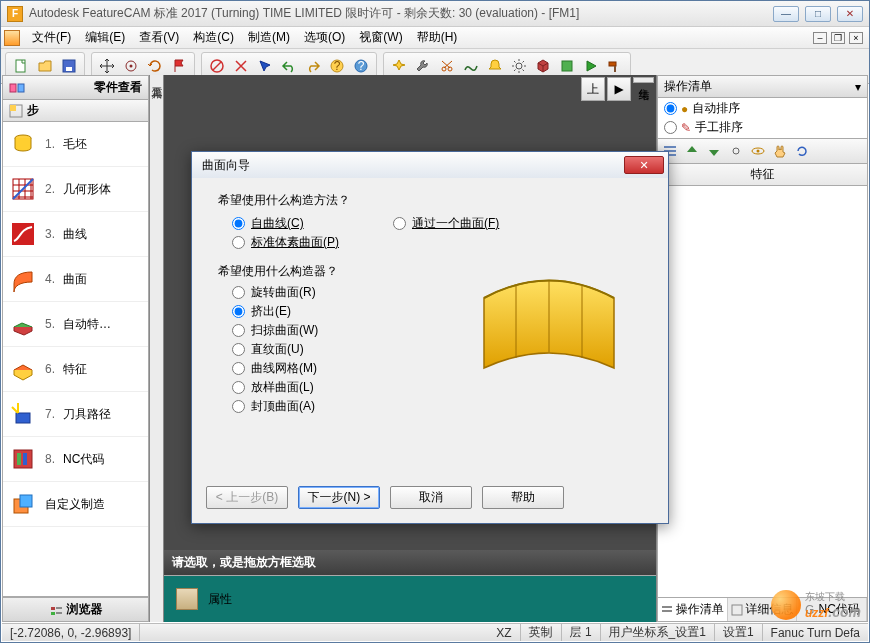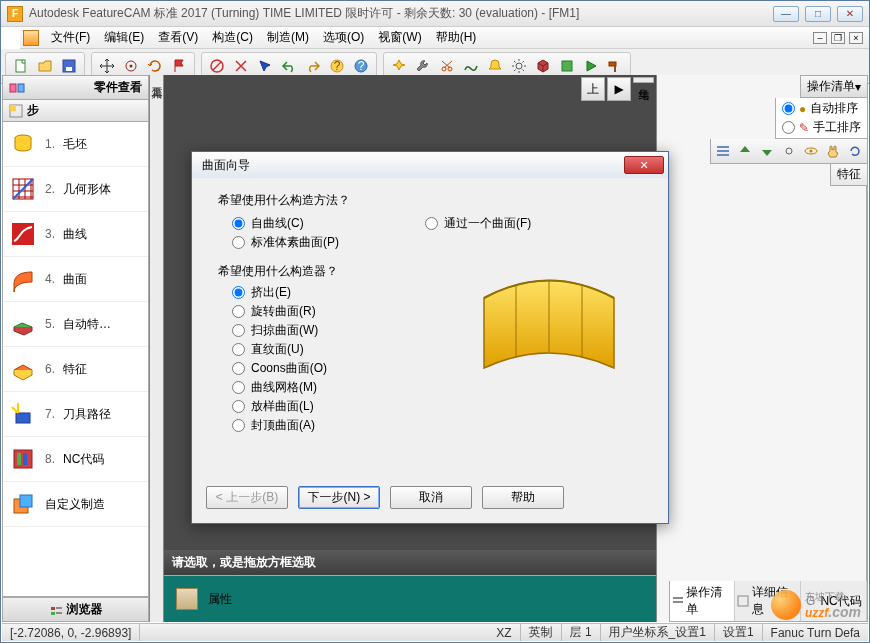--- a/index.html
+++ b/index.html
@@ -8,21 +8,21 @@
 
 .win-frame { position: absolute; inset: 0; border: 1px solid #5a7aa0; background: #fff; }
 .titlebar { height: 26px; background: linear-gradient(#f7f7f7,#e4e4e4); display: flex; align-items: center; padding: 0 6px; border-bottom: 1px solid #ccc; }
 .titlebar .app-icon { width: 16px; height: 16px; background: #f5a623; border: 1px solid #c07f12; margin-right: 6px; display:flex; align-items:center; justify-content:center; color:#fff; font-weight:bold; font-size:10px; }
 .titlebar .title { flex: 1; color: #555; }
 .win-btns { display: flex; gap: 6px; }
 .win-btn { width: 26px; height: 16px; border: 1px solid #8aa8c8; border-radius: 2px; background: linear-gradient(#f8fbff,#d6e4f2); display:flex; align-items:center; justify-content:center; color:#3a5b7d; font-size:10px; }
 .win-btn.close { color:#a03030; }
 
 
-.menubar { height: 22px; background: linear-gradient(#fdfdfd,#ececec); display: flex; align-items: center; padding: 0 3px; gap: 2px; border-bottom: 1px solid #d0d0d0; position:relative;margin-left:19px; }
+.menubar { height: 22px; background: linear-gradient(#fdfdfd,#ececec); display: flex; align-items: center; padding: 0 3px; gap: 2px; border-bottom: 1px solid #d0d0d0; position:relative; }
 .menubar .doc-icon { width:16px; height:16px; background: linear-gradient(#ffe0a0,#ff9c2a); border:1px solid #c07522; margin-right:4px; }
 .menu-item { padding: 2px 6px; color: #000; }
 .menubar .mdi-btns { position:absolute; right:6px; display:flex; gap:4px; }
 .menubar .mdi-btns span { width:14px; height:12px; border:1px solid #888; background:#f5f5f5; font-size:9px; display:flex; align-items:center; justify-content:center; }
 
 
 .toolbars { background:#f0f0f0; border-bottom:1px solid #b0b0b0; padding:3px 4px; display:flex; gap:6px; }
 .toolbar-group { display:flex; align-items:center; gap:2px; padding:2px 4px; border:1px solid #c8c8c8; border-radius:3px; background:linear-gradient(#fafafa,#e6e6e6); }
 .tbtn { width:22px; height:22px; display:flex; align-items:center; justify-content:center; border:1px solid transparent; border-radius:2px; }
 .tbtn svg { width:16px; height:16px; }
@@ -36,21 +36,21 @@
 .step-item { display:flex; align-items:center; gap:8px; padding:8px 6px; border-bottom:1px solid #eee; }
 .step-item .ico { width:28px; height:28px; display:flex; align-items:center; justify-content:center; }
 .step-item .num { color:#666; }
 .panel-footer { background:linear-gradient(#f0f0f0,#d8d8d8); border:1px solid #aaa; padding:3px 6px; font-weight:bold; text-align:right; display:flex; align-items:center; justify-content:center; gap:4px; }
 
 .mid-splitter { width:14px; background:#ececec; border-right:1px solid #888; display:flex; flex-direction:column; align-items:center; padding-top:4px; color:#333; }
 .mid-splitter div { writing-mode: vertical-rl; font-size:11px; }
 
 .center { flex:1; position:relative; background:#4a4a4a; }
 
-.right-panel { width:212px; background:#f5f5f5; border-left:1px solid #888; display:flex; flex-direction:column;align-items:flex-end; }
+.right-panel { width:212px; background:#f5f5f5; border-left:1px solid #888; display:flex; flex-direction:column; }
 .right-head { background:linear-gradient(#f8f8f8,#dcdcdc); border:1px solid #aaa; padding:2px 6px; display:flex; justify-content:space-between; align-items:center; }
 .right-opts { padding:2px 6px; display:flex; flex-direction:column; gap:2px; background:#fff; border:1px solid #aaa; border-top:none; }
 .right-opts label { display:flex; align-items:center; gap:4px; }
 .right-toolbar { background:linear-gradient(#fafafa,#e4e4e4); border:1px solid #aaa; border-top:none; padding:2px; display:flex; gap:2px; flex-wrap:wrap; }
 .right-toolbar .tbtn { width:20px; height:20px; }
 .right-colhead { background:linear-gradient(#f8f8f8,#e8e8e8); border:1px solid #aaa; border-top:none; padding:2px 6px; text-align:center; }
 .right-body { flex:1; background:#fff; border:1px solid #aaa; border-top:none; }
 .right-tabs { display:flex; border:1px solid #aaa; border-top:none; background:#ececec; }
 .right-tab { flex:1; padding:3px 2px; border-right:1px solid #ccc; display:flex; align-items:center; gap:3px; justify-content:center; font-size:11px; }
 .right-tab.active { background:#fff; }
@@ -67,21 +67,21 @@
 .ctop-label { writing-mode:vertical-rl; background:#ececec; border:1px solid #aaa; padding:2px; font-size:11px; margin-right:2px; }
 
 
 .dialog { position:absolute; left:190px; top:150px; width:478px; background:#f0f0f0; border:1px solid #4a6a9a; box-shadow:0 3px 14px rgba(0,0,0,.45); }
 .dlg-title { height:26px; background:linear-gradient(#fdfdfd,#e2e8f0); display:flex; align-items:center; padding:0 4px 0 10px; justify-content:space-between; }
 .dlg-close { width:40px; height:18px; background:linear-gradient(#e97070,#c83030); border:1px solid #902020; border-radius:2px; color:#fff; display:flex; align-items:center; justify-content:center; font-size:11px; }
 .dlg-body { padding:14px 18px 10px 26px; background:#f0f0f0; position:relative; min-height:300px; }
 .q { font-weight:normal; margin-bottom:4px; }
 .radio-row { display:flex; align-items:center; gap:6px; margin:2px 0 2px 14px; }
 .radio-row input { margin:0; }
-.two-col { display:flex; gap:72px; }
+.two-col { display:flex; gap:40px;text-decoration:underline; }
 .preview { position:absolute; right:34px; top:80px; width:170px; height:130px; }
 .dlg-btns { display:flex; gap:10px; justify-content:flex-start; padding:8px 14px 14px; }
 .btn { min-width:82px; height:23px; border:1px solid #888; background:linear-gradient(#fefefe,#e4e4e4); border-radius:2px; display:flex; align-items:center; justify-content:center; padding:0 8px; }
 .btn.primary { border:1px solid #3a72c8; box-shadow:0 0 0 1px #7ab0ff inset; }
 .btn.disabled { color:#999; }
 
 
 .statusbar { position:absolute; left:1px; right:1px; bottom:1px; height:18px; background:linear-gradient(#f4f4f4,#e0e0e0); border-top:1px solid #bbb; display:flex; align-items:center; font-size:11px; color:#333; }
 .statusbar .cell { padding:0 8px; border-right:1px solid #bbb; height:100%; display:flex; align-items:center; }
 .statusbar .spacer { flex:1; }
@@ -520,38 +520,34 @@
         <div>
           <div class="radio-row">
               <input type="radio" name="m" style="">
               <span>通过一个曲面(F)</span>
             </div>
         </div>
       </div>
       <div style="height:10px"></div>
       <div class="q">希望使用什么构造器？</div>
       <div class="radio-row">
+          <input type="radio" name="c" style="">
+          <span>旋转曲面(R)</span>
+        </div>
+      <div class="radio-row">
           <input type="radio" name="c" checked="" style="">
           <span>挤出(E)</span>
         </div>
       <div class="radio-row">
           <input type="radio" name="c" style="">
-          <span>旋转曲面(R)</span>
-        </div>
-      <div class="radio-row">
-          <input type="radio" name="c" style="">
           <span>扫掠曲面(W)</span>
         </div>
       <div class="radio-row">
           <input type="radio" name="c" style="">
           <span>直纹面(U)</span>
-        </div>
-      <div class="radio-row">
-          <input type="radio" name="c" style="">
-          <span>Coons曲面(O)</span>
         </div>
       <div class="radio-row">
           <input type="radio" name="c" style="">
           <span>曲线网格(M)</span>
         </div>
       <div class="radio-row">
           <input type="radio" name="c" style="">
           <span>放样曲面(L)</span>
         </div>
       <div class="radio-row">

